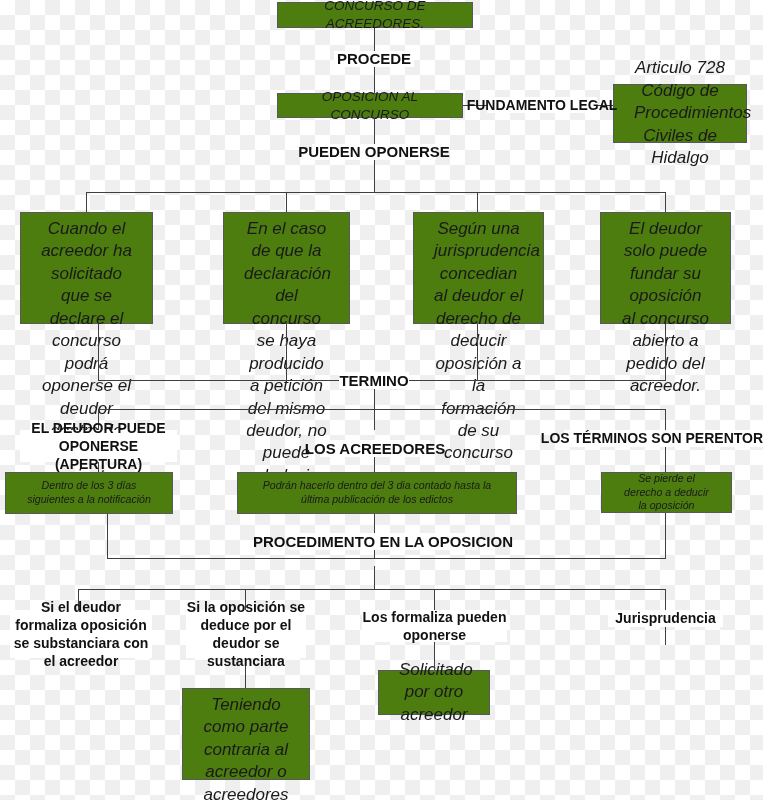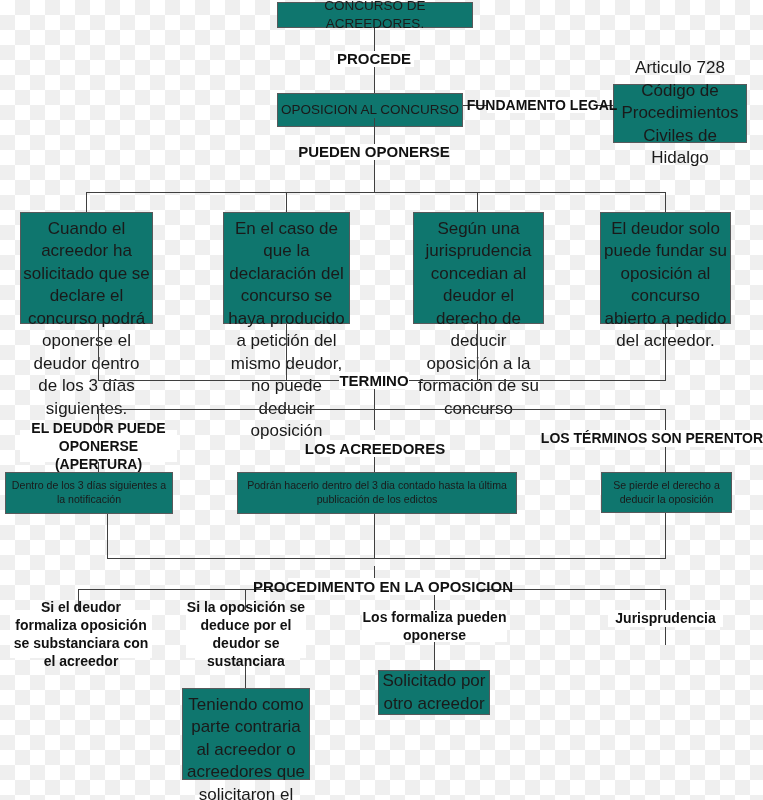--- a/index.html
+++ b/index.html
@@ -22,27 +22,28 @@
     position: relative;
     width: 763px;
     height: 800px;
   }
 
   
   .box {
     position: absolute;
     box-sizing: border-box;
     border: 1px solid #58595b;
-    background: #0f766e;
+    background: #4d7c0f;
     color: #1a1a1a;
     text-align: center;
     line-height: 1.32;
     display: flex;
     justify-content: center;
-    padding: 5px 2px;
+    padding: 5px 20px;
+    font-style: italic;
   }
   .box.vtop { align-items: flex-start; }
   .box.vmid { align-items: center; }
 
   .box .txt { display: block; width: 100%; }
 
   
   .label {
     position: absolute;
     box-sizing: border-box;
@@ -82,21 +83,21 @@
 
   <div class="box vmid t-title" style="left:277px; top:2px; width:196px; height:26px;">
     <span class="txt">CONCURSO DE ACREEDORES.</span>
   </div>
 
   <div class="ln vl" style="left:374px; top:28px; height:25px;"></div>
   <div class="label t-trunk" style="left:334px; top:51px; width:80px; height:16px;">PROCEDE</div>
 
   <div class="ln vl" style="left:374px; top:66px; height:27px;"></div>
 
-  <div class="box vmid t-title" style="left:277px; top:93px; width:186px; height:34px;">
+  <div class="box vmid t-title" style="left:277px; top:93px; width:186px; height:25px;">
     <span class="txt">OPOSICION AL CONCURSO</span>
   </div>
 
   <div class="ln hl" style="left:463px; top:105px; width:24px;"></div>
   <div class="label t-head" style="left:487px; top:97px; width:110px; height:16px;">FUNDAMENTO LEGAL</div>
   <div class="ln hl" style="left:597px; top:105px; width:16px;"></div>
 
   <div class="box vmid t-body" style="left:613px; top:84px; width:134px; height:59px;">
     <span class="txt">Articulo 728 Código de Procedimientos Civiles de Hidalgo</span>
   </div>
@@ -155,21 +156,21 @@
   </div>
   <div class="box vmid t-bodysm" style="left:601px; top:472px; width:131px; height:41px;">
     <span class="txt">Se pierde el derecho a deducir la oposición</span>
   </div>
 
   <div class="ln vl" style="left:107px; top:514px; height:45px;"></div>
   <div class="ln vl" style="left:374px; top:514px; height:45px;"></div>
   <div class="ln vl" style="left:665px; top:513px; height:46px;"></div>
   <div class="ln hl" style="left:107px; top:558px; width:558px;"></div>
 
-  <div class="label t-trunk" style="left:288px; top:578px; width:190px; height:17px;text-align:center;">PROCEDIMENTO EN  LA OPOSICION</div>
+  <div class="label t-trunk" style="left:288px; top:533px; width:190px; height:17px;text-align:center;">PROCEDIMENTO EN  LA OPOSICION</div>
 
   <div class="ln vl" style="left:374px; top:566px; height:23px;"></div>
 
   <div class="ln hl" style="left:78px; top:589px; width:588px;"></div>
   <div class="ln vl" style="left:78px;  top:589px; height:21px;"></div>
   <div class="ln vl" style="left:245px; top:589px; height:21px;"></div>
   <div class="ln vl" style="left:434px; top:589px; height:21px;"></div>
   <div class="ln vl" style="left:665px; top:589px; height:21px;"></div>
 
   <div class="label wrapok t-head" style="left:10px; top:610px; width:142px; height:48px;">Si el deudor formaliza oposición se substanciara con el acreedor</div>

